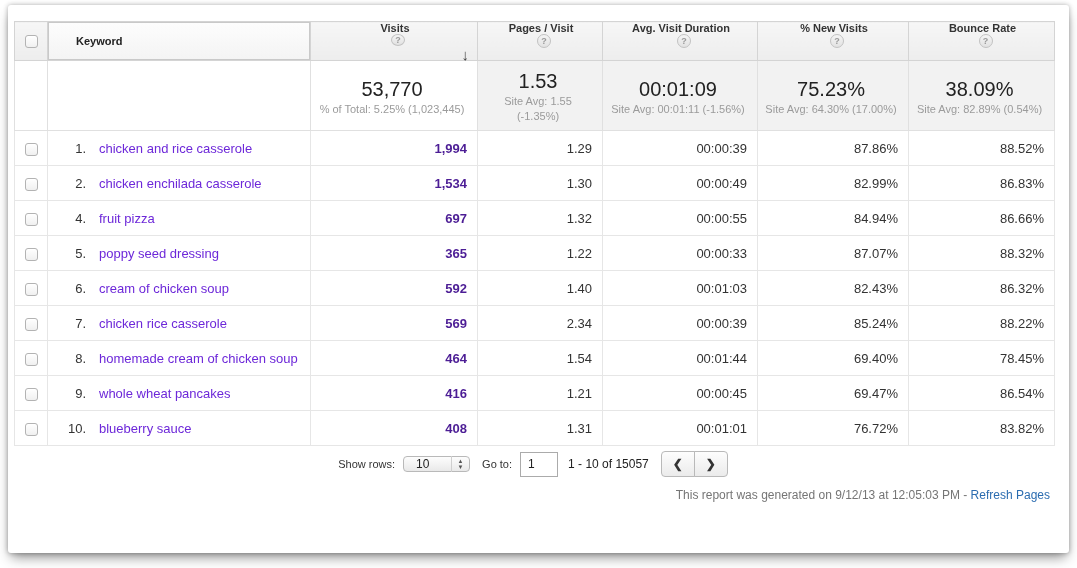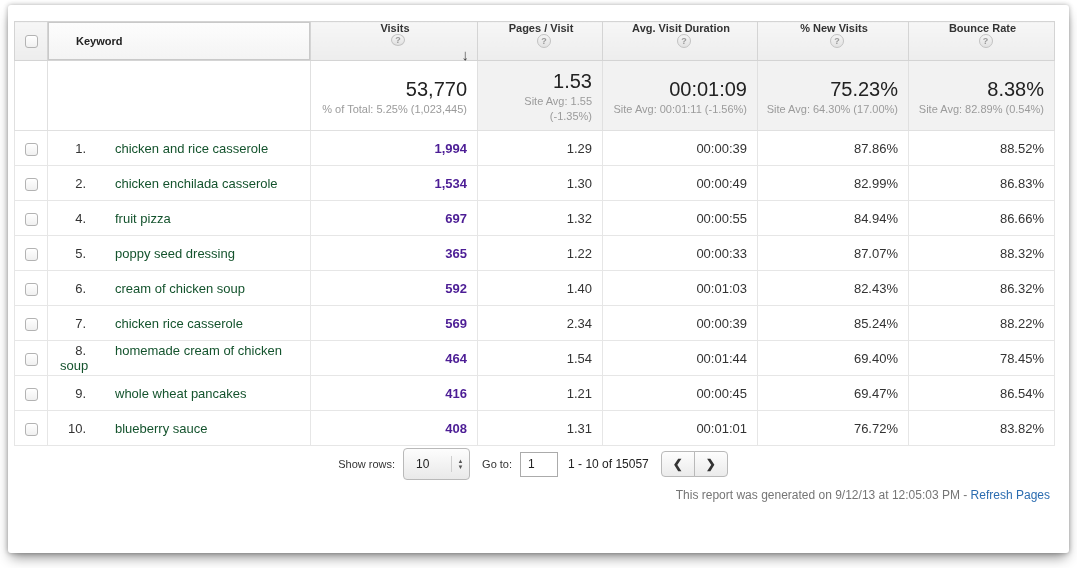--- a/index.html
+++ b/index.html
@@ -36,52 +36,52 @@
     display:inline-flex; align-items:center; justify-content:center;
     width:14px; height:14px; margin-left:6px; border-radius:50%;
     background:linear-gradient(#f4f4f4,#e2e2e2); border:1px solid #c2c2c2;
     color:#9a9a9a; font-size:9px; font-weight:bold; cursor:pointer;
   }
   .sort-arrow { margin-left:auto; font-size:15px; color:#444; font-weight:bold; }
 
   
   tr.summary-row td {
     height:62px; border:1px solid #e0e0e0; border-top:none;
-    background:#f2f2f2; text-align:right; padding:7px 10px 6px 6px; vertical-align:middle;margin-top:40px;
+    background:#f2f2f2; text-align:center; padding:7px 10px 6px 6px; vertical-align:middle;margin-top:40px;
   }
   tr.summary-row td.blank { background:#fff; }
   tr.summary-row td.hl { background:#fff; }
   .sum-big { font-size:20px; color:#222; line-height:26px; }
   .sum-sub { font-size:11px; color:#9b9b9b; line-height:15px; }
 
   
   tbody td {
     height:35px; border:1px solid #e6e6e6; background:#fff;
     font-size:13px; color:#333; vertical-align:middle;
   }
   td.cb-cell { text-align:center; }
   .checkbox {
     display:inline-block; width:13px; height:13px; border:1px solid #b3b3b3;
     border-radius:3px; background:linear-gradient(#fff,#f0f0f0);
     box-shadow:inset 0 1px 1px rgba(255,255,255,.8); cursor:pointer; vertical-align:middle;
   }
   td.kw-cell { padding-left:12px; }
   .rank { display:inline-block; width:26px; text-align:right; color:#333; margin-right:13px; }
-  .kw-link { color:#14532d; text-decoration:none; cursor:pointer;margin-left:16px; }
+  .kw-link { color:#6d28d9; text-decoration:none; cursor:pointer; }
   td.num { text-align:right; padding-right:10px; }
   td.num.bold { font-weight:bold; color:#4c1d95; }
 
   
   .pagination {
     width:1040px; height:36px; display:flex; align-items:center; justify-content:center;
     font-size:11px; color:#333; padding-right:2px;
   }
   .pag-label { margin-right:8px; }
   .select-box {
-    display:inline-flex; align-items:center; width:67px; height:32px;
+    display:inline-flex; align-items:center; width:67px; height:16px;
     border:1px solid #b9b9b9; border-radius:4px;
     background:linear-gradient(#fdfdfd,#e9e9e9); cursor:pointer; margin-right:12px;
   }
   .select-value { flex:1; padding-left:12px; font-size:12px; color:#222; }
   .select-spinner { width:18px; display:flex; flex-direction:column; align-items:center; line-height:6px; font-size:6px; color:#555; border-left:1px solid #cfcfcf; height:16px; justify-content:center; }
   .goto-input {
     width:38px; height:25px; border:1px solid #ababab; font-size:12px;
     padding-left:7px; color:#222; margin-right:10px; font-family:"Liberation Sans", sans-serif;
   }
   .range-text { margin-right:12px; font-size:12px; color:#222; }
@@ -169,21 +169,21 @@
         </td>
         <td>
           <div class="sum-big">00:01:09</div>
           <div class="sum-sub">Site Avg: 00:01:11 (-1.56%)</div>
         </td>
         <td>
           <div class="sum-big">75.23%</div>
           <div class="sum-sub">Site Avg: 64.30% (17.00%)</div>
         </td>
         <td>
-          <div class="sum-big">8.38%</div>
+          <div class="sum-big">38.09%</div>
           <div class="sum-sub">Site Avg: 82.89% (0.54%)</div>
         </td>
       </tr>
     </thead>
     <tbody>
         <tr class="data-row">
     <td class="cb-cell"><span class="checkbox"></span></td>
     <td class="kw-cell">
       <span class="rank">1.</span><a class="kw-link">chicken and rice casserole</a>
     </td>

